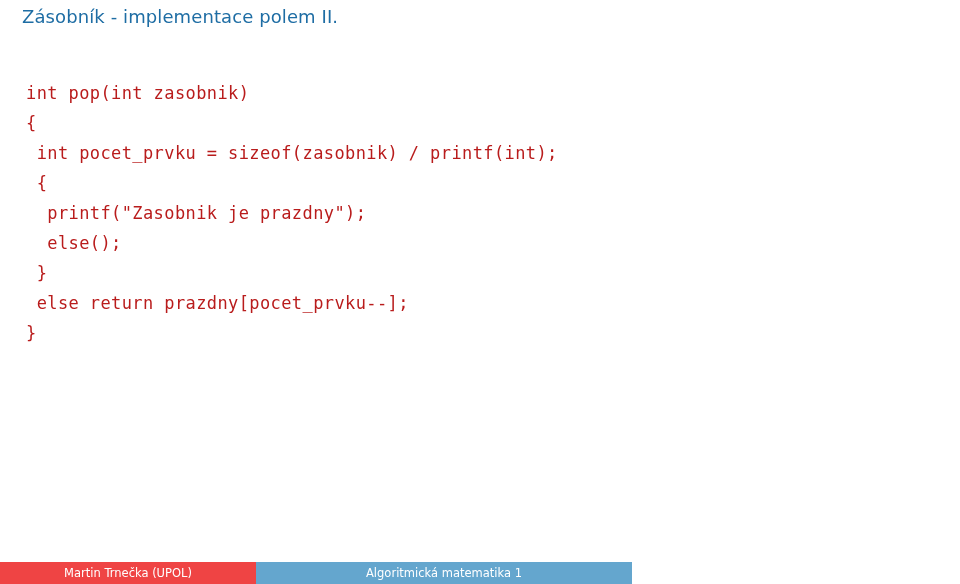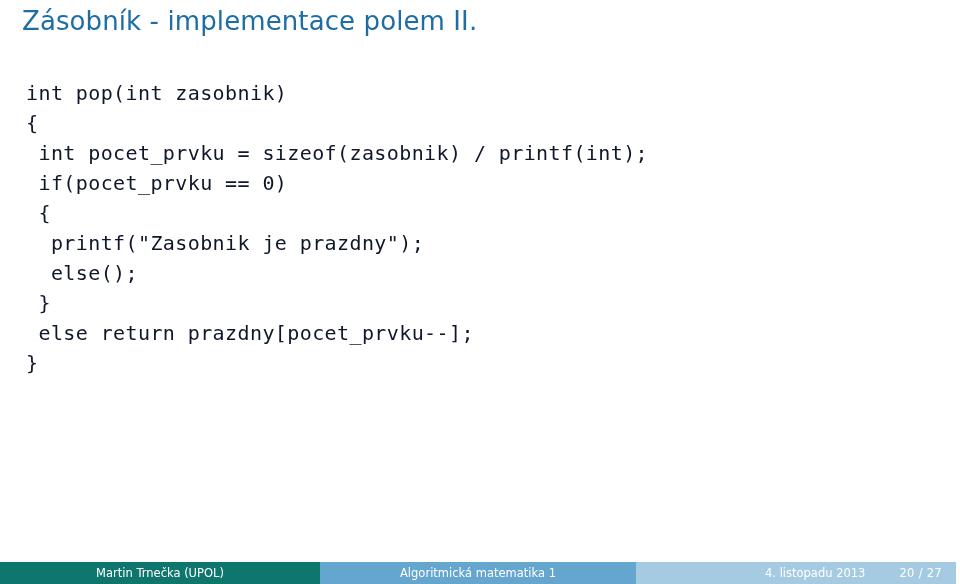--- a/index.html
+++ b/index.html
@@ -23,40 +23,40 @@
     height: 584px;
     background: #ffffff;
   }
 
   
   #slide-title {
     position: absolute;
     left: 22px;
     top: 6px;
     font-family: "DejaVu Sans", sans-serif;
-    font-size: 26px;
+    font-size: 18px;
     font-weight: 400;
     letter-spacing: 0.1px;
     color: #1E6DA4;
     white-space: nowrap;
   }
 
   
   #code-block {
     position: absolute;
     left: 26px;
     top: 78px;
     width: 900px;
   }
   .code-line {
     font-family: "DejaVu Sans Mono", "Liberation Mono", monospace;
-    font-size: 20px;
+    font-size: 17px;
     line-height: 30px;
     height: 30px;
-    color: #0f172a;
+    color: #b91c1c;
     white-space: pre;
     letter-spacing: 0.4px;
   }
 
   
   #footer-bar {
     position: absolute;
     left: 0;
     top: 562px;
     width: 960px;
@@ -68,26 +68,26 @@
     display: flex;
     align-items: center;
     height: 22px;
     overflow: hidden;
     font-family: "DejaVu Sans", sans-serif;
     font-size: 11.5px;
     color: #ffffff;
     white-space: nowrap;
   }
   #footer-author {
-    width: 320px;
-    background: #0f766e;
+    width: 256px;
+    background: #ef4444;
     justify-content: center;
   }
   #footer-subject {
-    width: 316px;
+    width: 376px;
     background: #64A6CE;
     justify-content: center;
   }
   #footer-meta {
     width: 320px;
     background: #A5CBE3;
     justify-content: flex-end;
     padding-right: 14px;
     box-sizing: border-box;
   }
@@ -102,31 +102,26 @@
 <body>
 
 <div id="slide">
 
   <div id="slide-title">Zásobník - implementace polem II.</div>
 
   <div id="code-block">
     <div class="code-line">int pop(int zasobnik)</div>
     <div class="code-line">{</div>
     <div class="code-line"> int pocet_prvku = sizeof(zasobnik) / printf(int);</div>
-    <div class="code-line"> if(pocet_prvku == 0)</div>
     <div class="code-line"> {</div>
     <div class="code-line">  printf("Zasobnik je prazdny");</div>
     <div class="code-line">  else();</div>
     <div class="code-line"> }</div>
     <div class="code-line"> else return prazdny[pocet_prvku--];</div>
     <div class="code-line">}</div>
   </div>
 
   <div id="footer-bar">
     <div class="footer-seg" id="footer-author">Martin Trnečka  (UPOL)</div>
     <div class="footer-seg" id="footer-subject">Algoritmická matematika 1</div>
-    <div class="footer-seg" id="footer-meta">
-      <span id="footer-date">4. listopadu 2013</span>
-      <span id="footer-pageno">20 / 27</span>
-    </div>
   </div>
 
 </div>
 
 </body></html>

